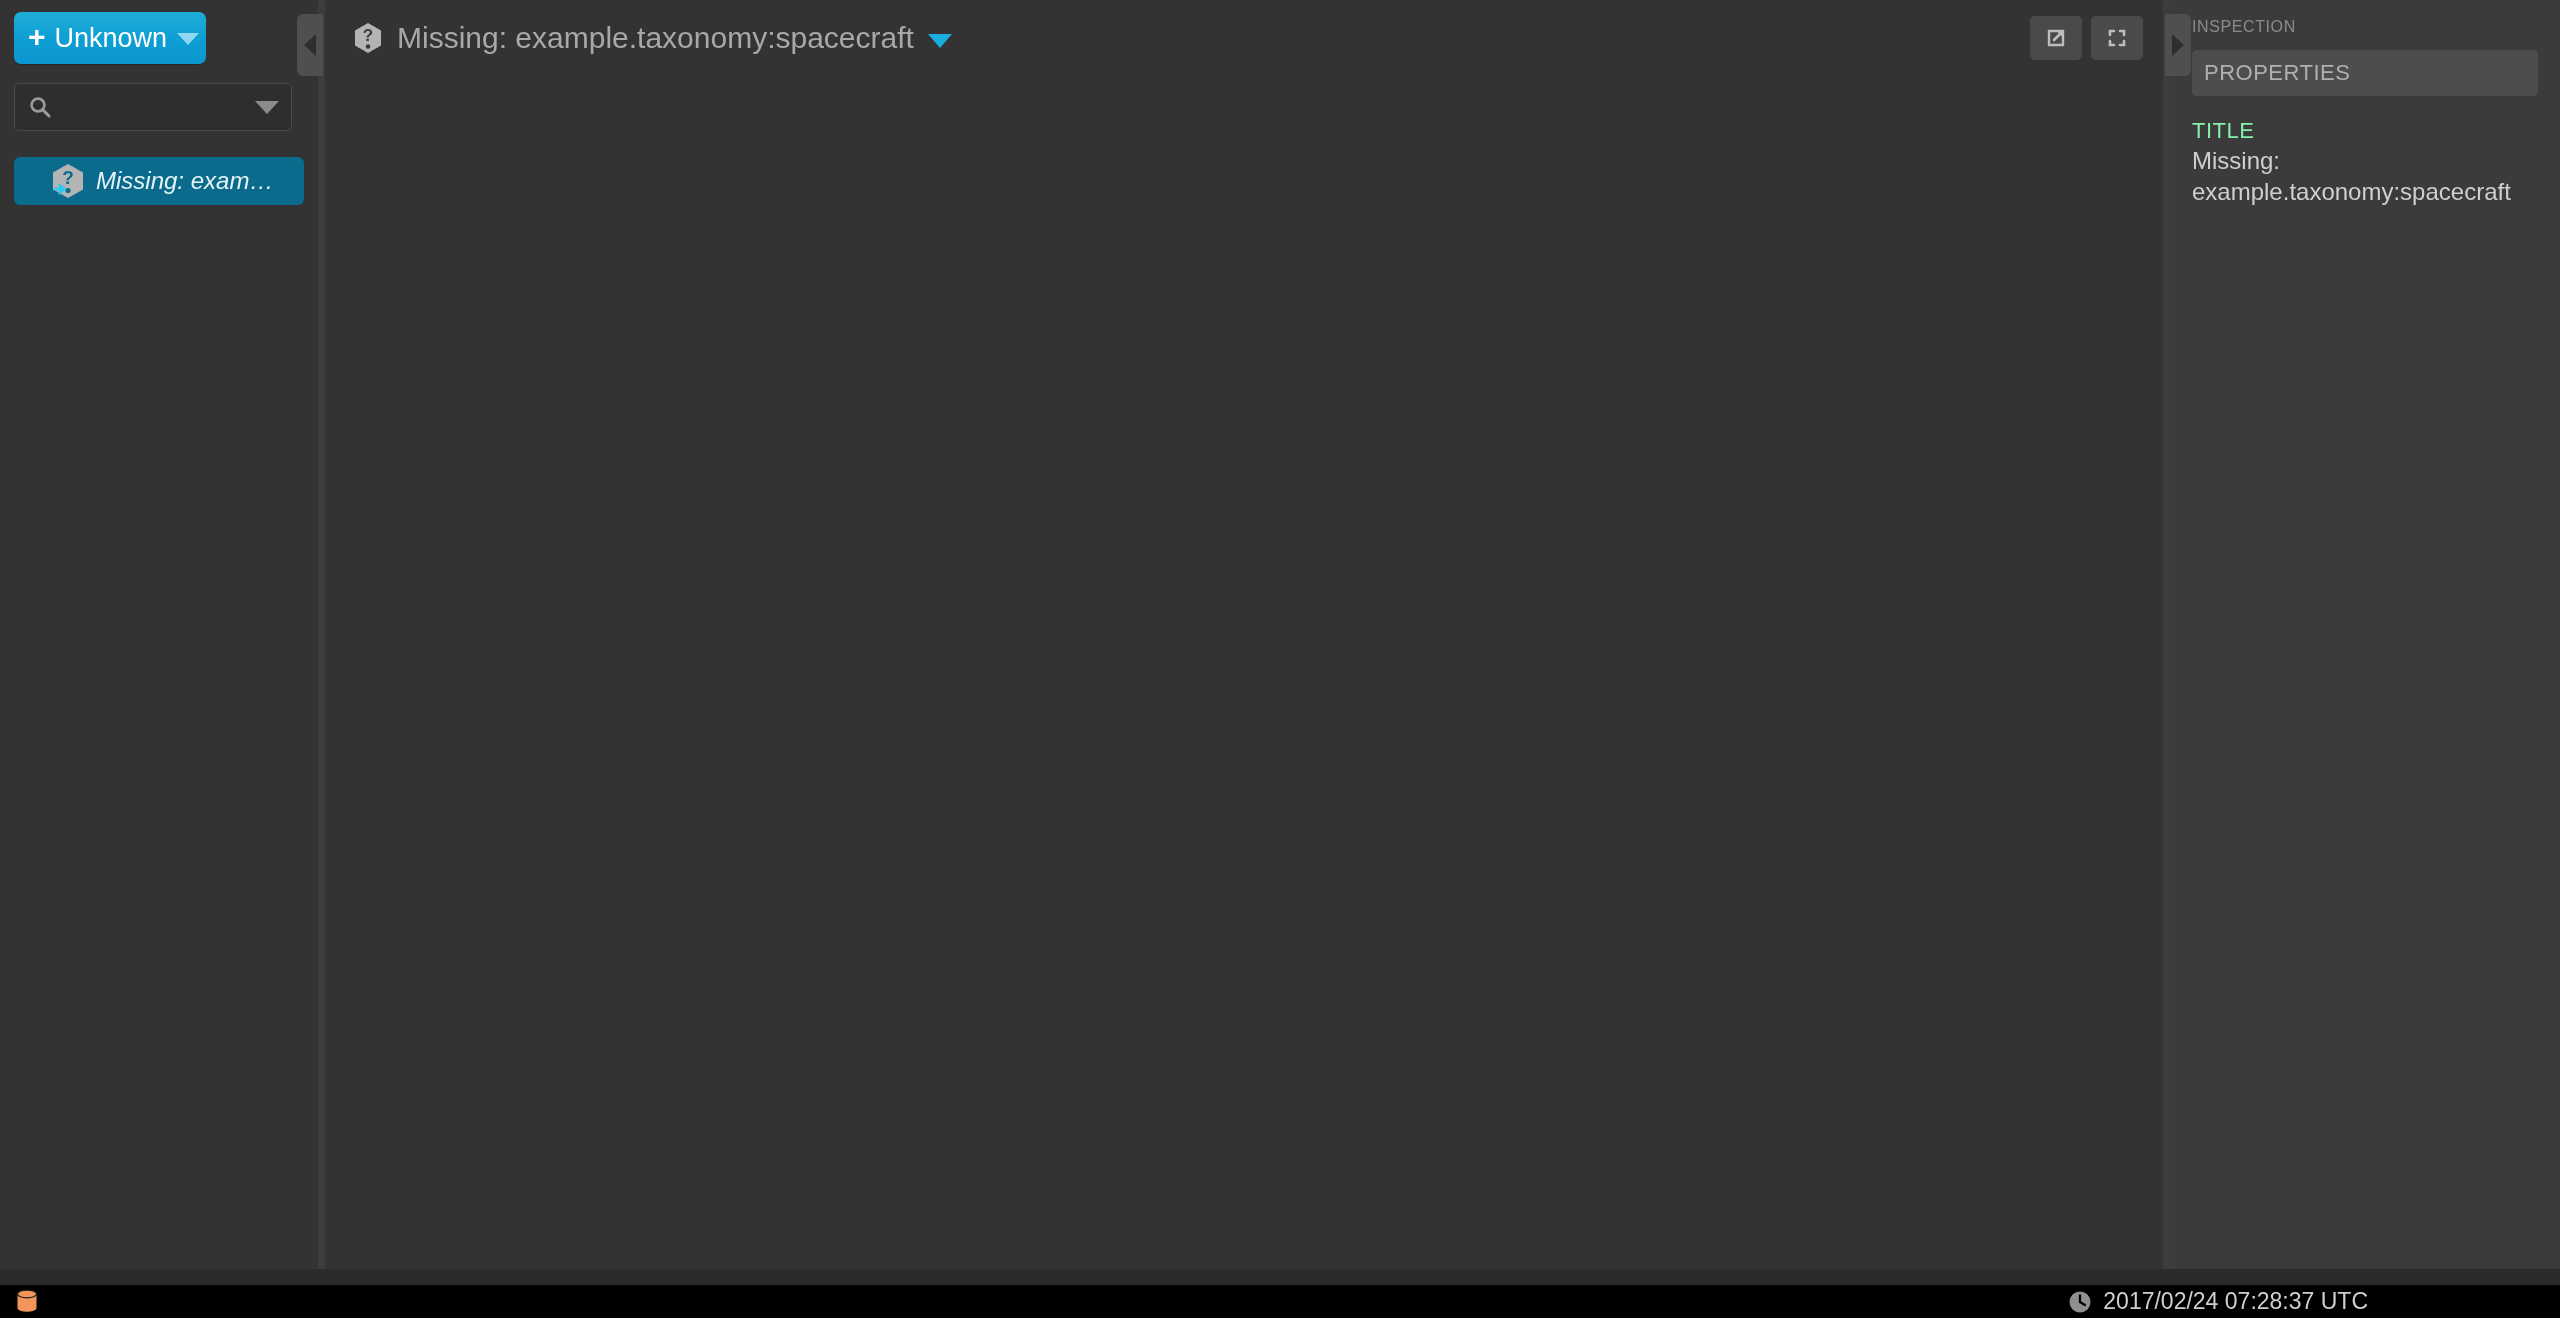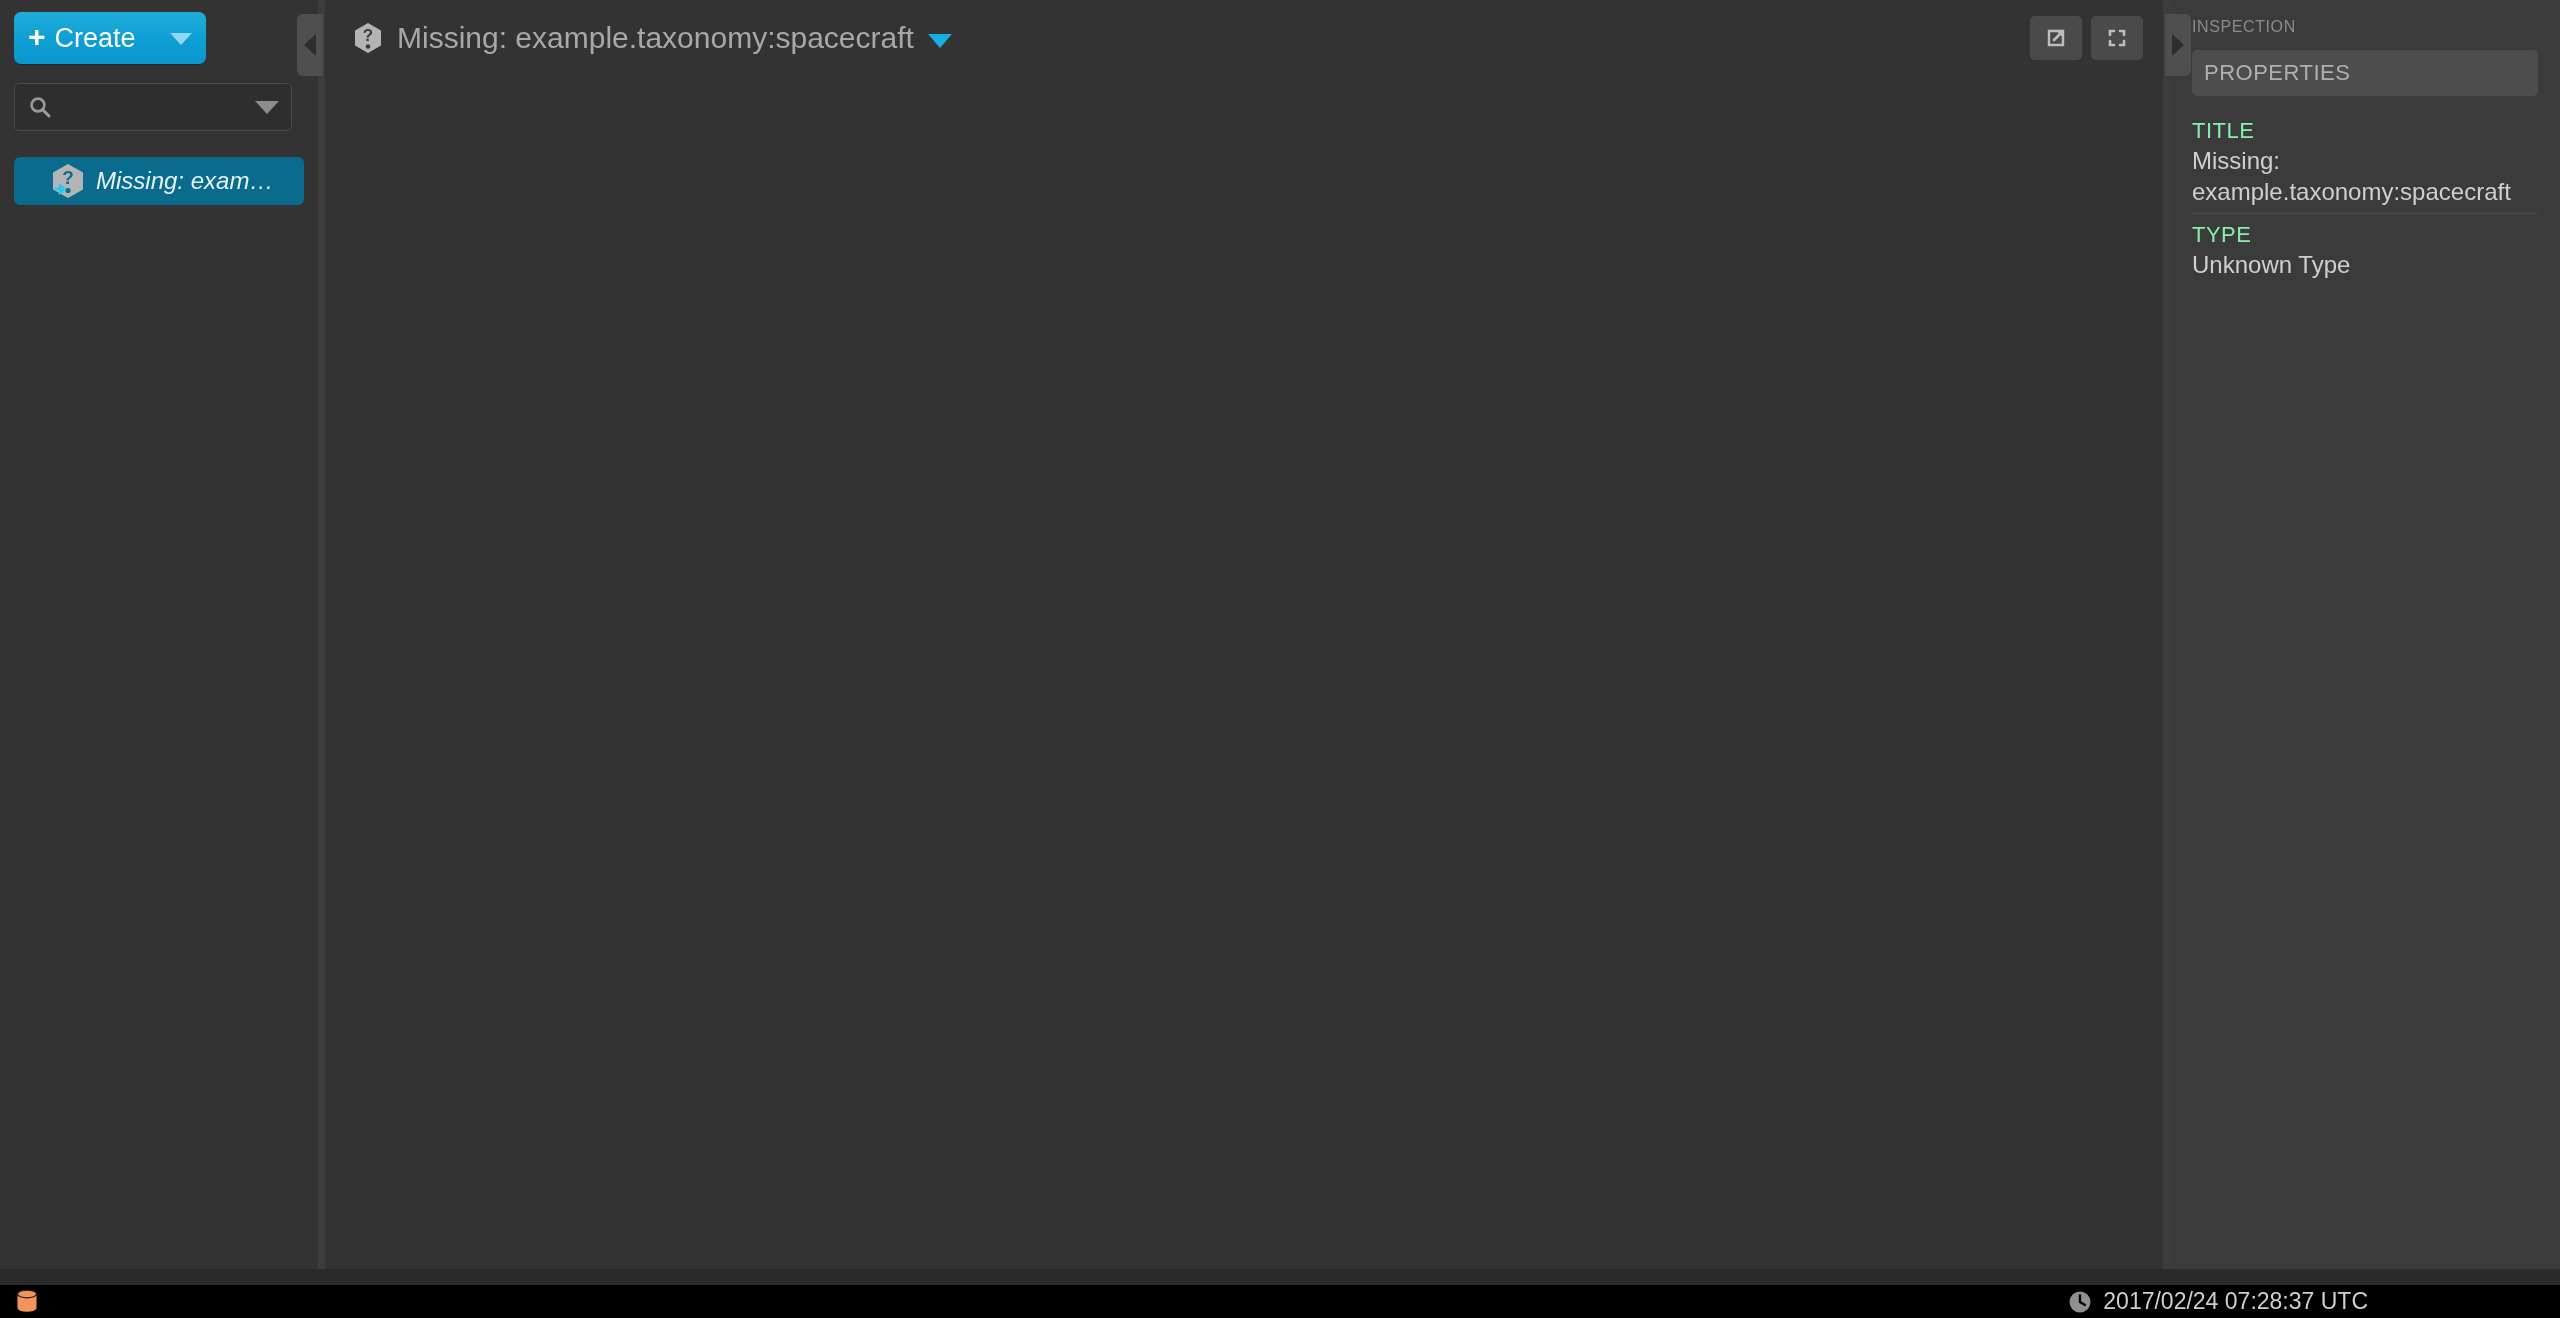--- a/index.html
+++ b/index.html
@@ -330,21 +330,21 @@
 <body>
 
 <div id="app">
 
   <div class="workspace">
 
     <div class="sidebar">
 
       <div class="create-btn">
         <span class="plus">+</span>
-        <span class="lbl">Create</span>
+        <span class="lbl">Unknown</span>
         <span class="caret-down"></span>
       </div>
 
       <div class="search-row">
         <span class="search-icon">
           <svg viewBox="0 0 22 22" width="22" height="22">
             <circle cx="9" cy="9" r="6.4" fill="none" stroke="#9a9a9a" stroke-width="2.6"></circle>
             <line x1="13.6" y1="13.6" x2="20" y2="20" stroke="#9a9a9a" stroke-width="3" stroke-linecap="round"></line>
           </svg>
         </span>
@@ -423,24 +423,20 @@
     <div class="inspector">
       <div class="inspector-title">INSPECTION</div>
       <div class="inspector-tabs">
         <div class="inspector-tab">PROPERTIES</div>
       </div>
       <div class="prop-list">
         <div class="prop-row">
           <div class="prop-key">TITLE</div>
           <div class="prop-val">Missing: example.taxonomy:spacecraft</div>
         </div>
-        <div class="prop-row">
-          <div class="prop-key">TYPE</div>
-          <div class="prop-val">Unknown Type</div>
-        </div>
       </div>
     </div>
 
   </div>
 
   <div class="statusbar">
     <div class="status-left">
       <span class="db-icon">
         <svg viewBox="0 0 26 30" width="26" height="30">
           <ellipse cx="13" cy="7" rx="9.5" ry="3.8" fill="#f3955a"></ellipse>

